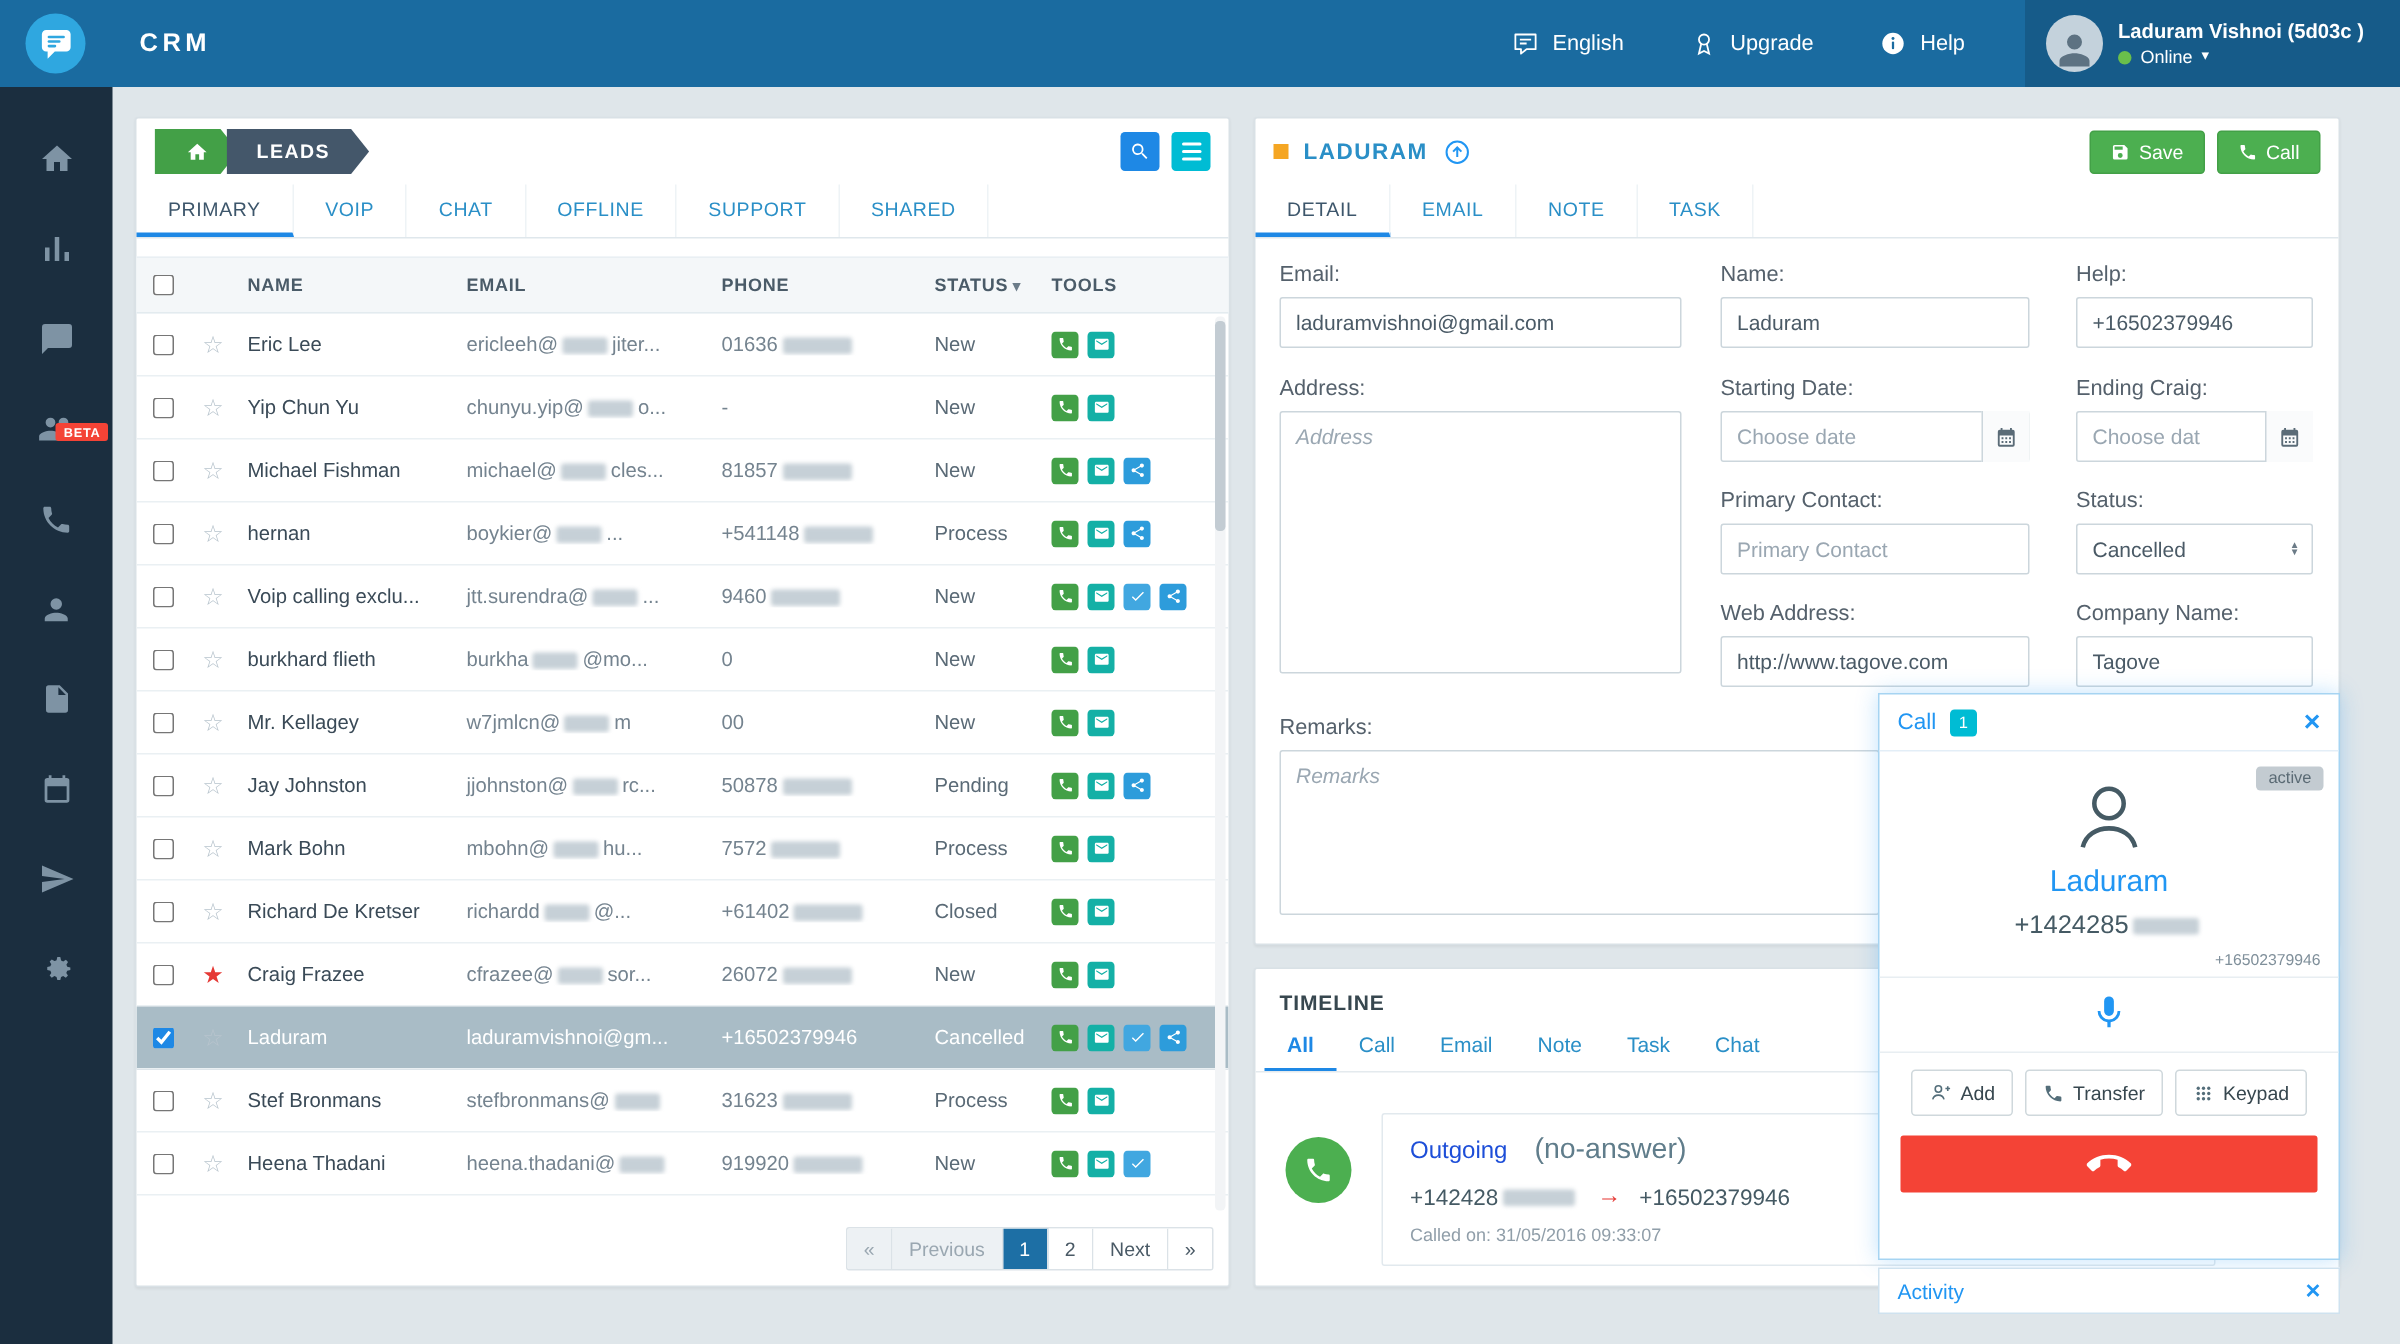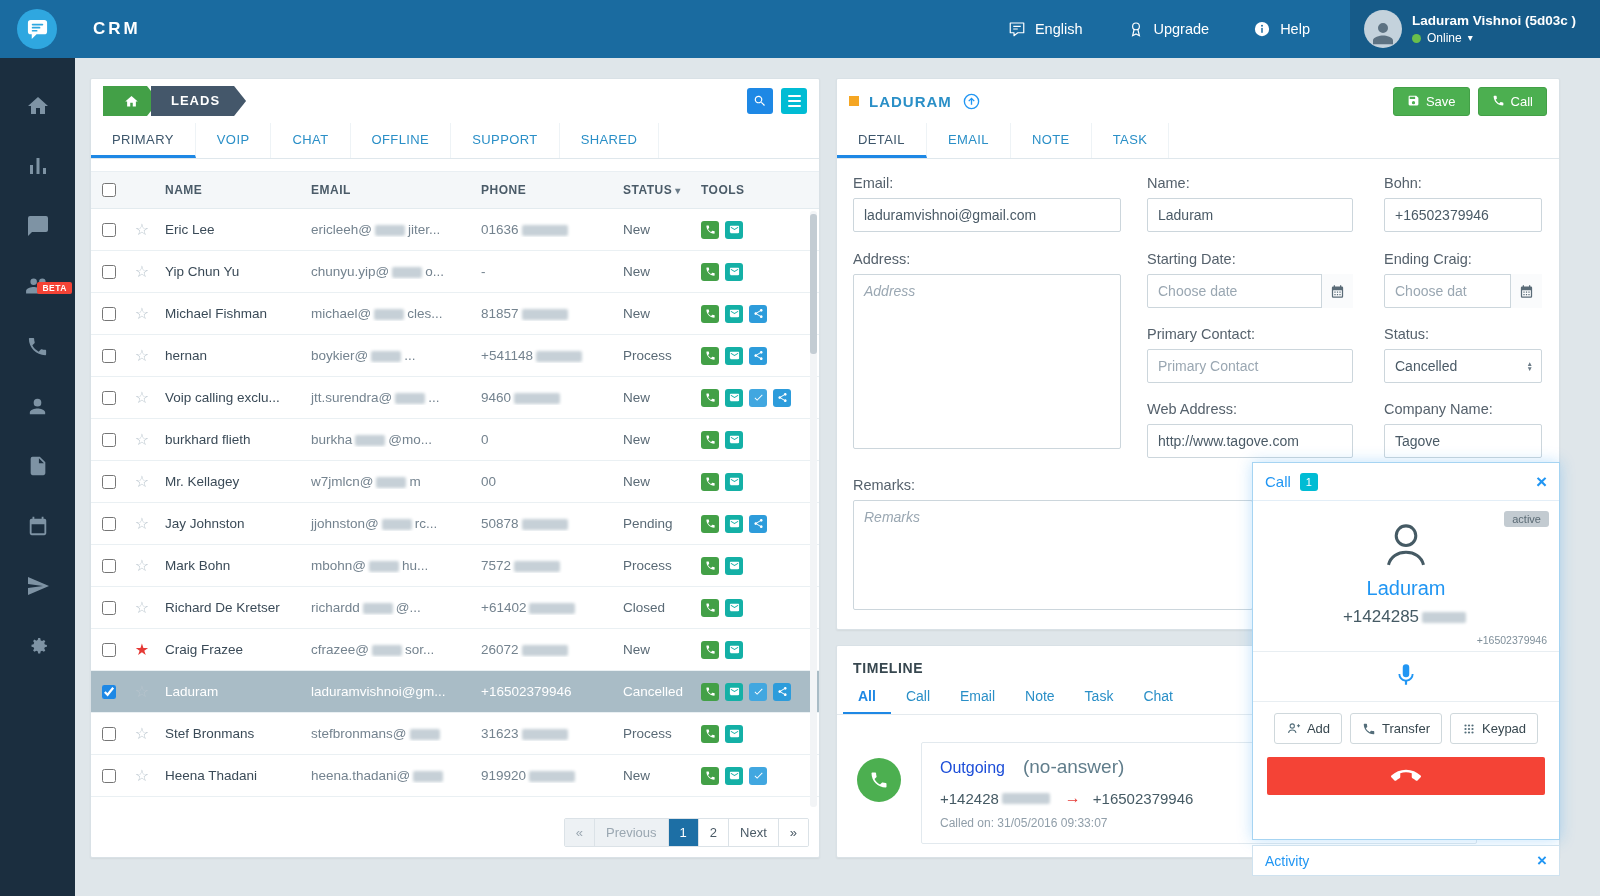--- a/index.html
+++ b/index.html
@@ -78,21 +78,21 @@
   .pg:last-child { border-right:none; }
   .pg-gray { background:#edf1f4; color:#9aa7b1; }
   .pg.active { background:#1d6fa5; color:#fff; }
 
   
   .detail-card { left:836px; top:78px; width:724px; height:552px; }
   .dc-head { height:44px; display:flex; align-items:center; padding:0 12px; }
   .orange-sq { width:10px; height:10px; background:#f5a623; margin-right:10px; }
   .dc-title { color:#2a8fc7; font-size:15px; font-weight:bold; letter-spacing:1px; margin-right:10px; }
   .dc-actions { margin-left:auto; display:flex; gap:8px; }
-  .btn-green { display:inline-flex; align-items:flex-start; gap:6px; background:#4caf50; border:1px solid #43a047; color:#fff; font-size:13px; padding:6px 13px; border-radius:3px; cursor:pointer; }
+  .btn-green { display:inline-flex; align-items:center; gap:6px; background:#4caf50; border:1px solid #43a047; color:#fff; font-size:13px; padding:6px 13px; border-radius:3px; cursor:pointer; }
 
   .grp { position:absolute; }
   .c1 { left:16px;  width:268px; }
   .c2 { left:310px; width:206px; }
   .c3 { left:547px; width:158px; }
   .top1 { top:96px; } .top2 { top:172px; } .top3 { top:247px; } .top4 { top:322px; } .top5 { top:398px; }
   .flabel { display:block; font-size:14.5px; color:#55616c; margin-bottom:7px; }
   .finput { width:100%; height:34px; border:1px solid #ccd6dc; border-radius:2px; padding:0 10px; font-size:14px; color:#4a5a66; font-family:"Liberation Sans",sans-serif; background:#fff; }
   .finput::placeholder { color:#9aa7b2; }
   textarea.finput { padding:8px 10px; resize:none; }
@@ -703,21 +703,21 @@
 
     <div class="grp c1 top1">
       <label class="flabel">Email:</label>
       <input class="finput" value="laduramvishnoi@gmail.com" style="">
     </div>
     <div class="grp c2 top1">
       <label class="flabel">Name:</label>
       <input class="finput" value="Laduram" style="">
     </div>
     <div class="grp c3 top1">
-      <label class="flabel">Bohn:</label>
+      <label class="flabel">Help:</label>
       <input class="finput" value="+16502379946" style="">
     </div>
 
     <div class="grp c1 top2">
       <label class="flabel">Address:</label>
       <textarea class="finput ta-address" placeholder="Address" style=""></textarea>
     </div>
     <div class="grp c2 top2">
       <label class="flabel">Starting Date:</label>
       <div class="datewrap">

